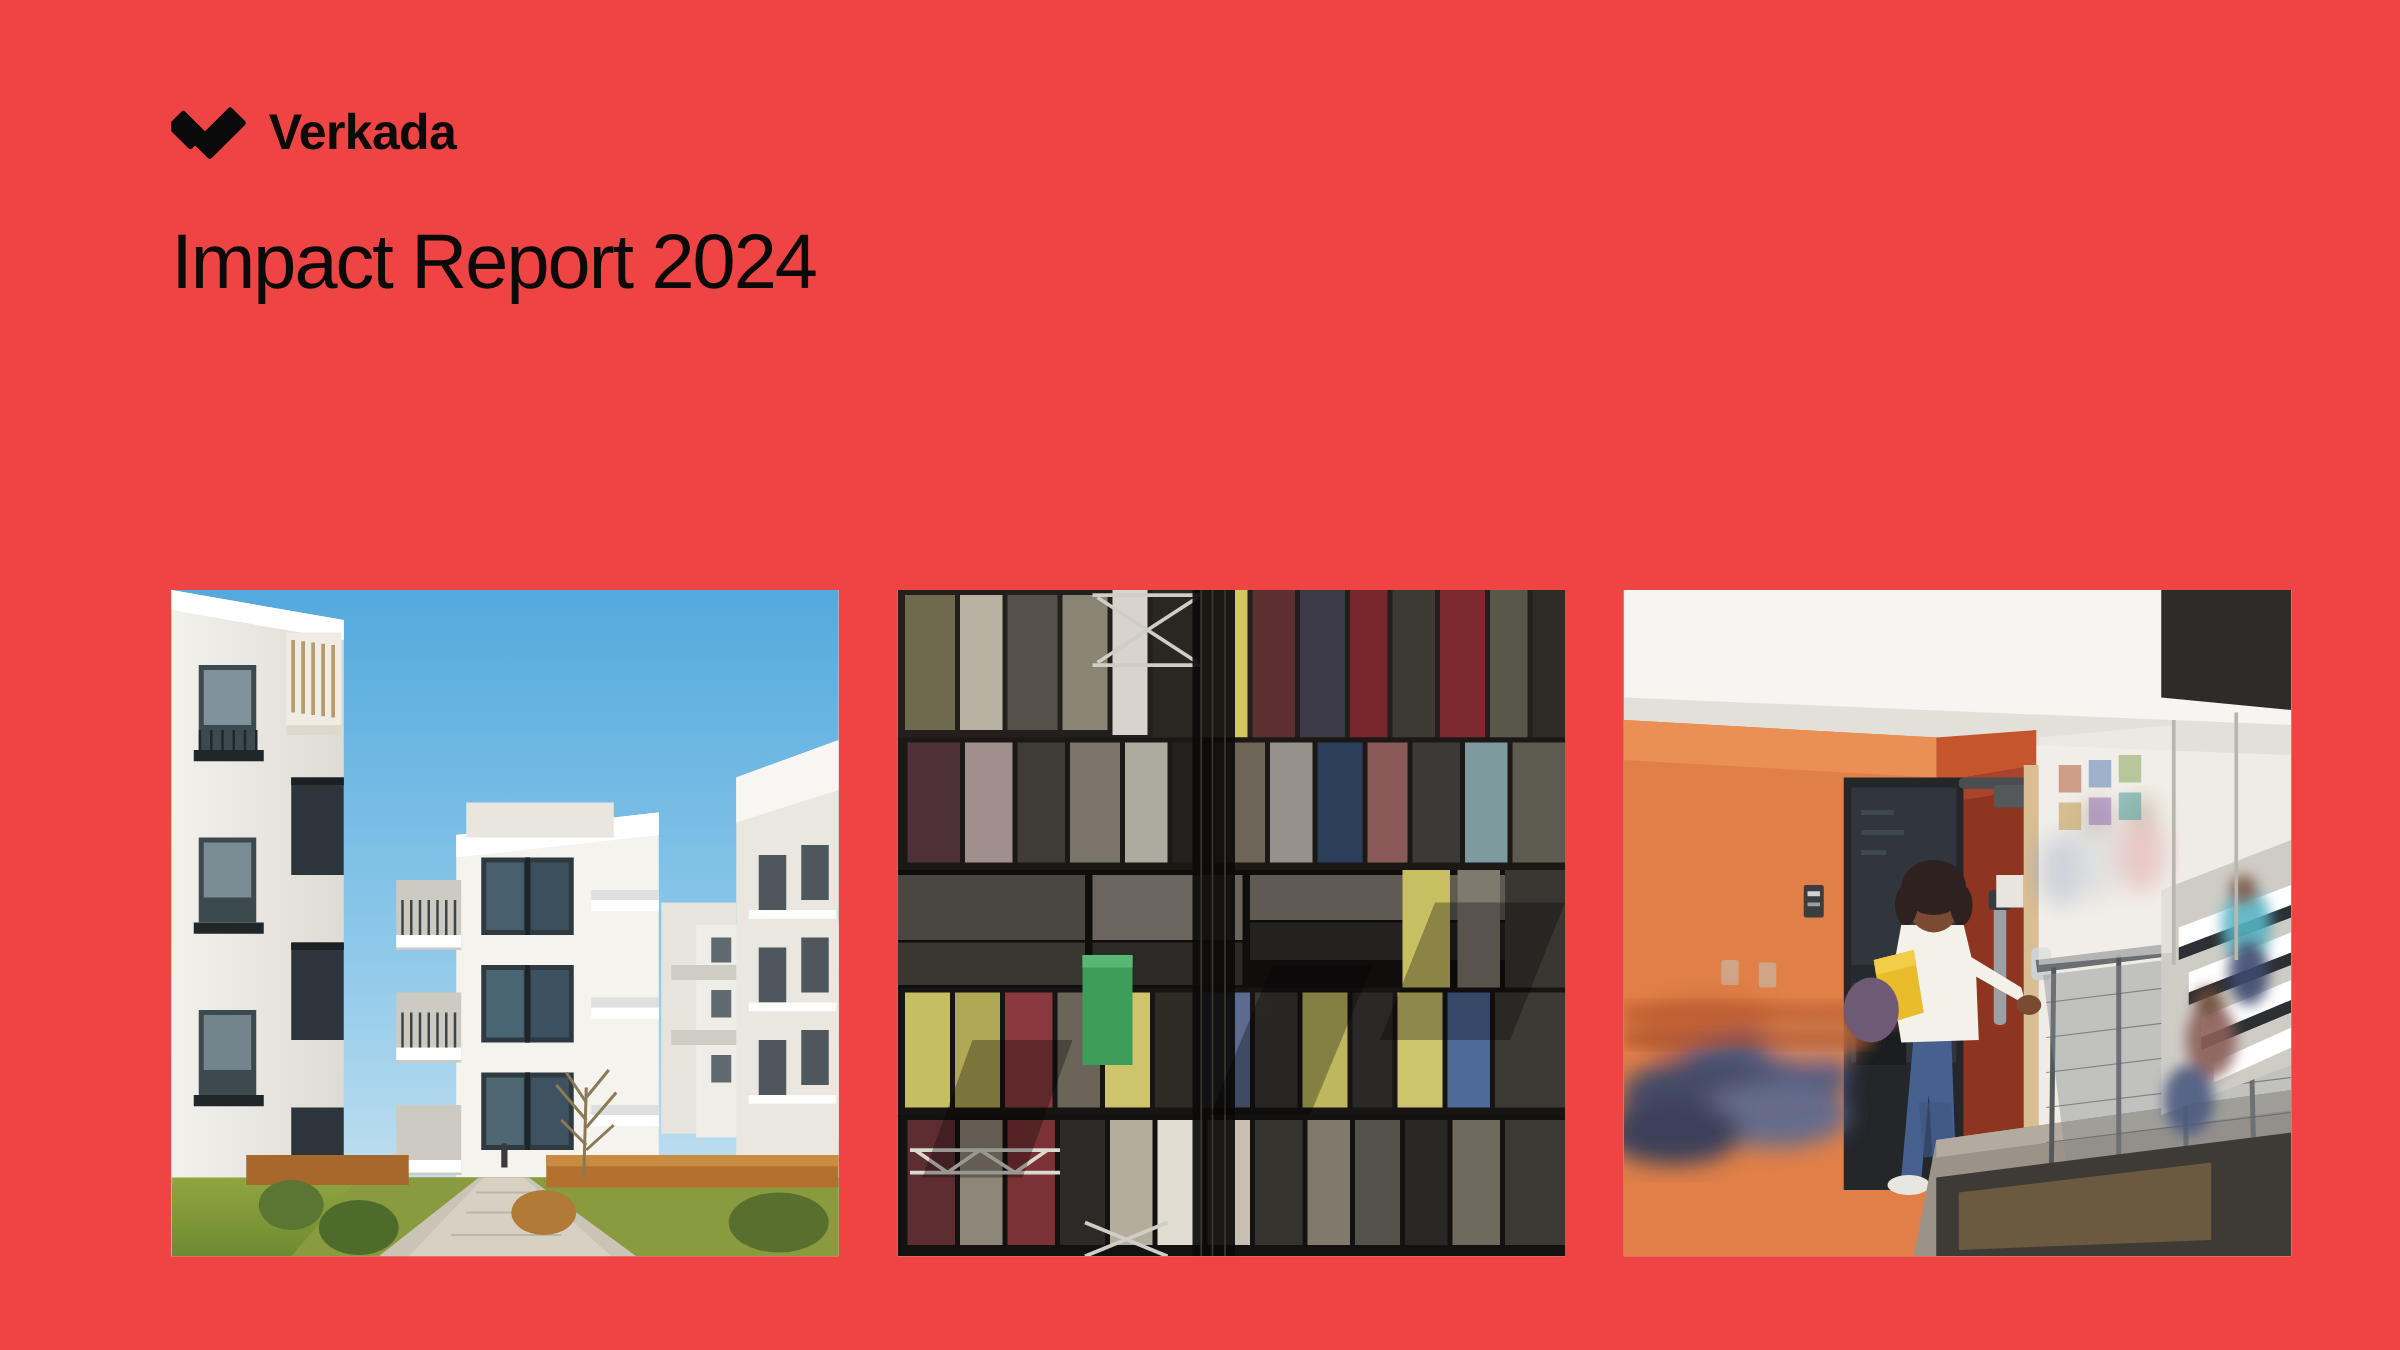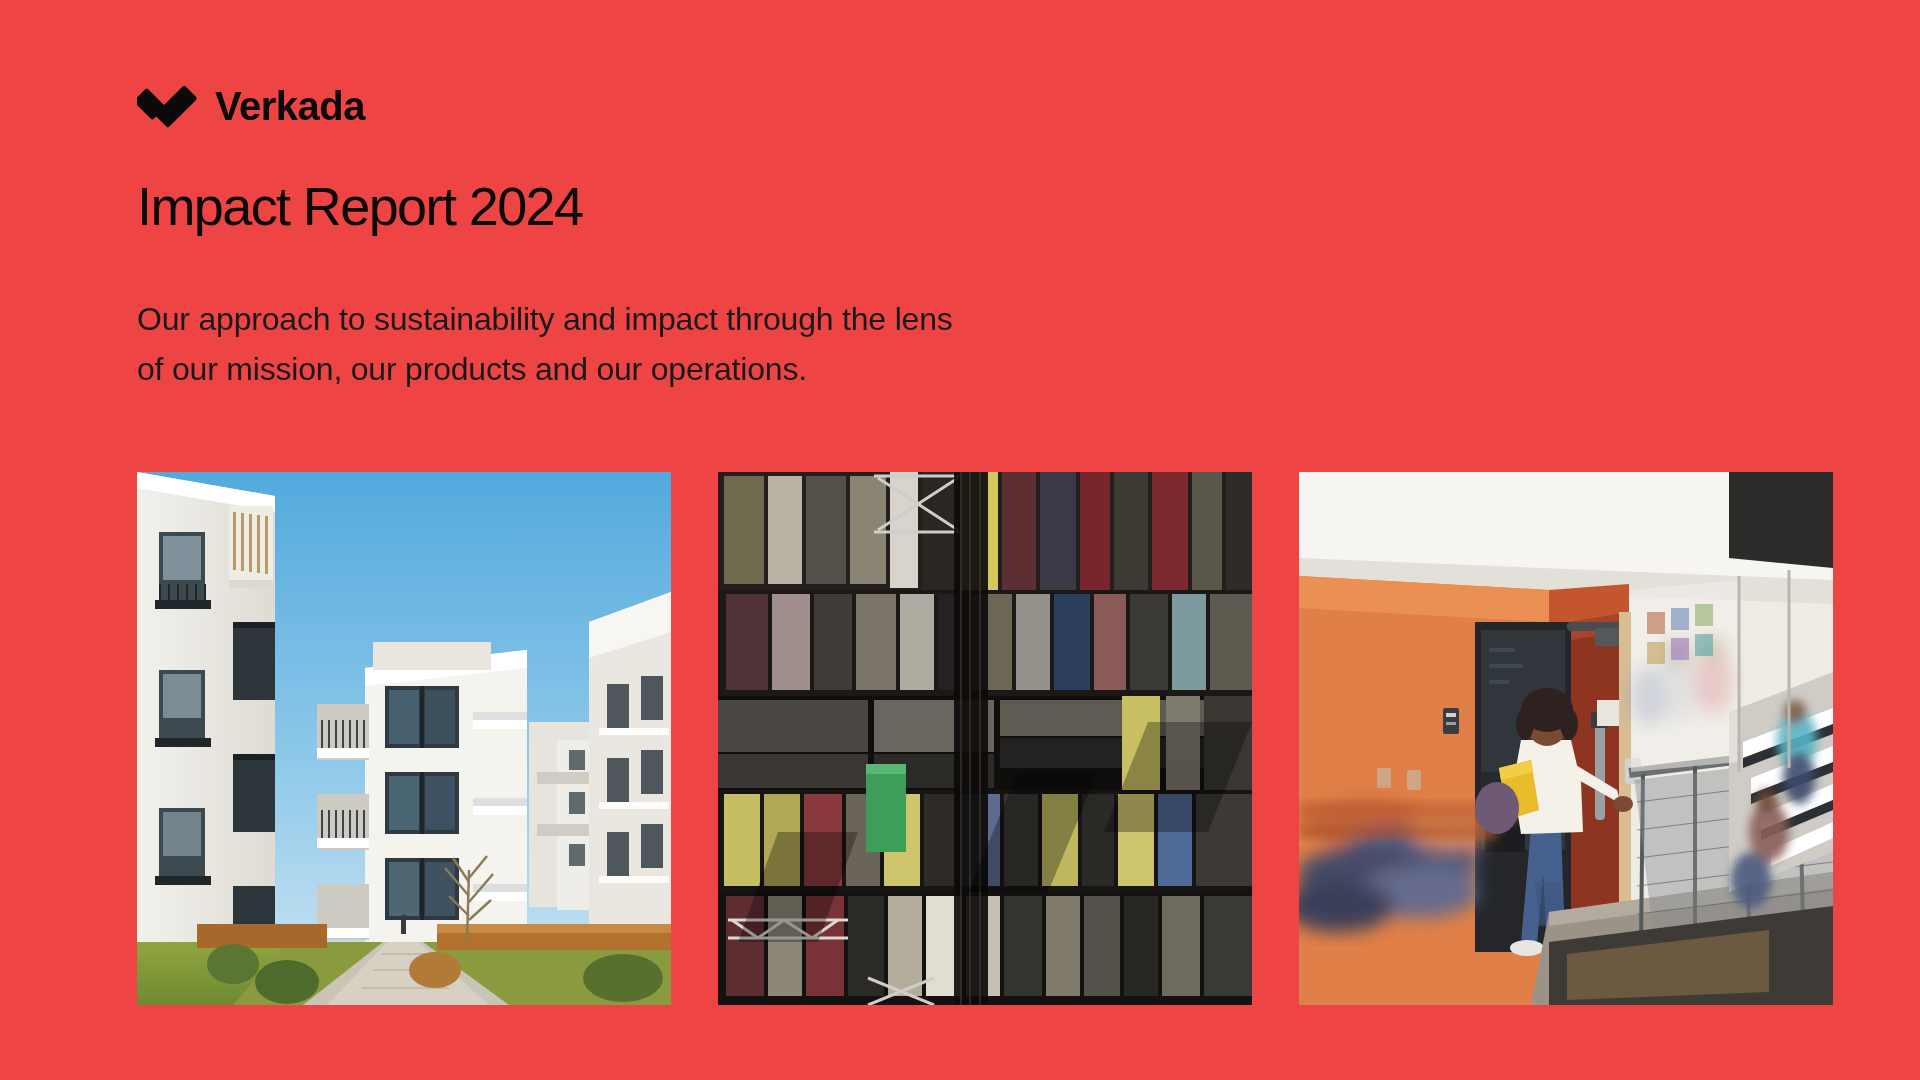--- a/index.html
+++ b/index.html
@@ -18,21 +18,21 @@
   }
   .logo-mark { width:60px; height:48px; display:block; }
   .logo-word {
     font-size:40px; font-weight:700; letter-spacing:-0.5px;
     color:#0a0a0a; line-height:1; white-space:nowrap;
   }
 
   
   .headline {
     position:absolute; left:137px; top:178px;
-    font-size:54px; font-weight:500; letter-spacing:-1.6px;
+    font-size:62px; font-weight:500; letter-spacing:-1.6px;
     color:#0a0a0a; line-height:1.04; white-space:nowrap;
   }
 
   
   .subtitle {
     position:absolute; left:137px; top:295px;
     font-size:32px; font-weight:400; letter-spacing:-0.2px;
     color:#1a1a1a; line-height:1.56; max-width:1100px;
   }
   .subtitle .ln { display:block; white-space:nowrap; }
@@ -61,24 +61,20 @@
         <rect x="-1" y="12.5" width="27" height="19" rx="2.5" transform="rotate(45 12.5 22)" fill="#0a0a0a"></rect>
 
         <rect x="18" y="15" width="42" height="19" rx="2.5" transform="rotate(-45 39 24.5)" fill="#0a0a0a"></rect>
       </svg>
     </span>
     <span class="logo-word">Verkada</span>
   </div>
 
   <h1 class="headline">Impact Report 2024</h1>
 
-  <p class="subtitle">
-    <span class="ln">Our approach to sustainability and impact through the lens</span>
-    <span class="ln">of our mission, our products and our operations.</span>
-  </p>
 
   <div class="gallery">
 
     <figure class="tile">
       <svg viewBox="0 0 534 533" preserveAspectRatio="xMidYMid slice">
         <defs>
           <linearGradient id="sky1" x1="0" y1="0" x2="0" y2="1">
             <stop offset="0%" stop-color="#53a9dd"></stop>
             <stop offset="55%" stop-color="#8fc9ea"></stop>
             <stop offset="100%" stop-color="#cfe6f2"></stop>

